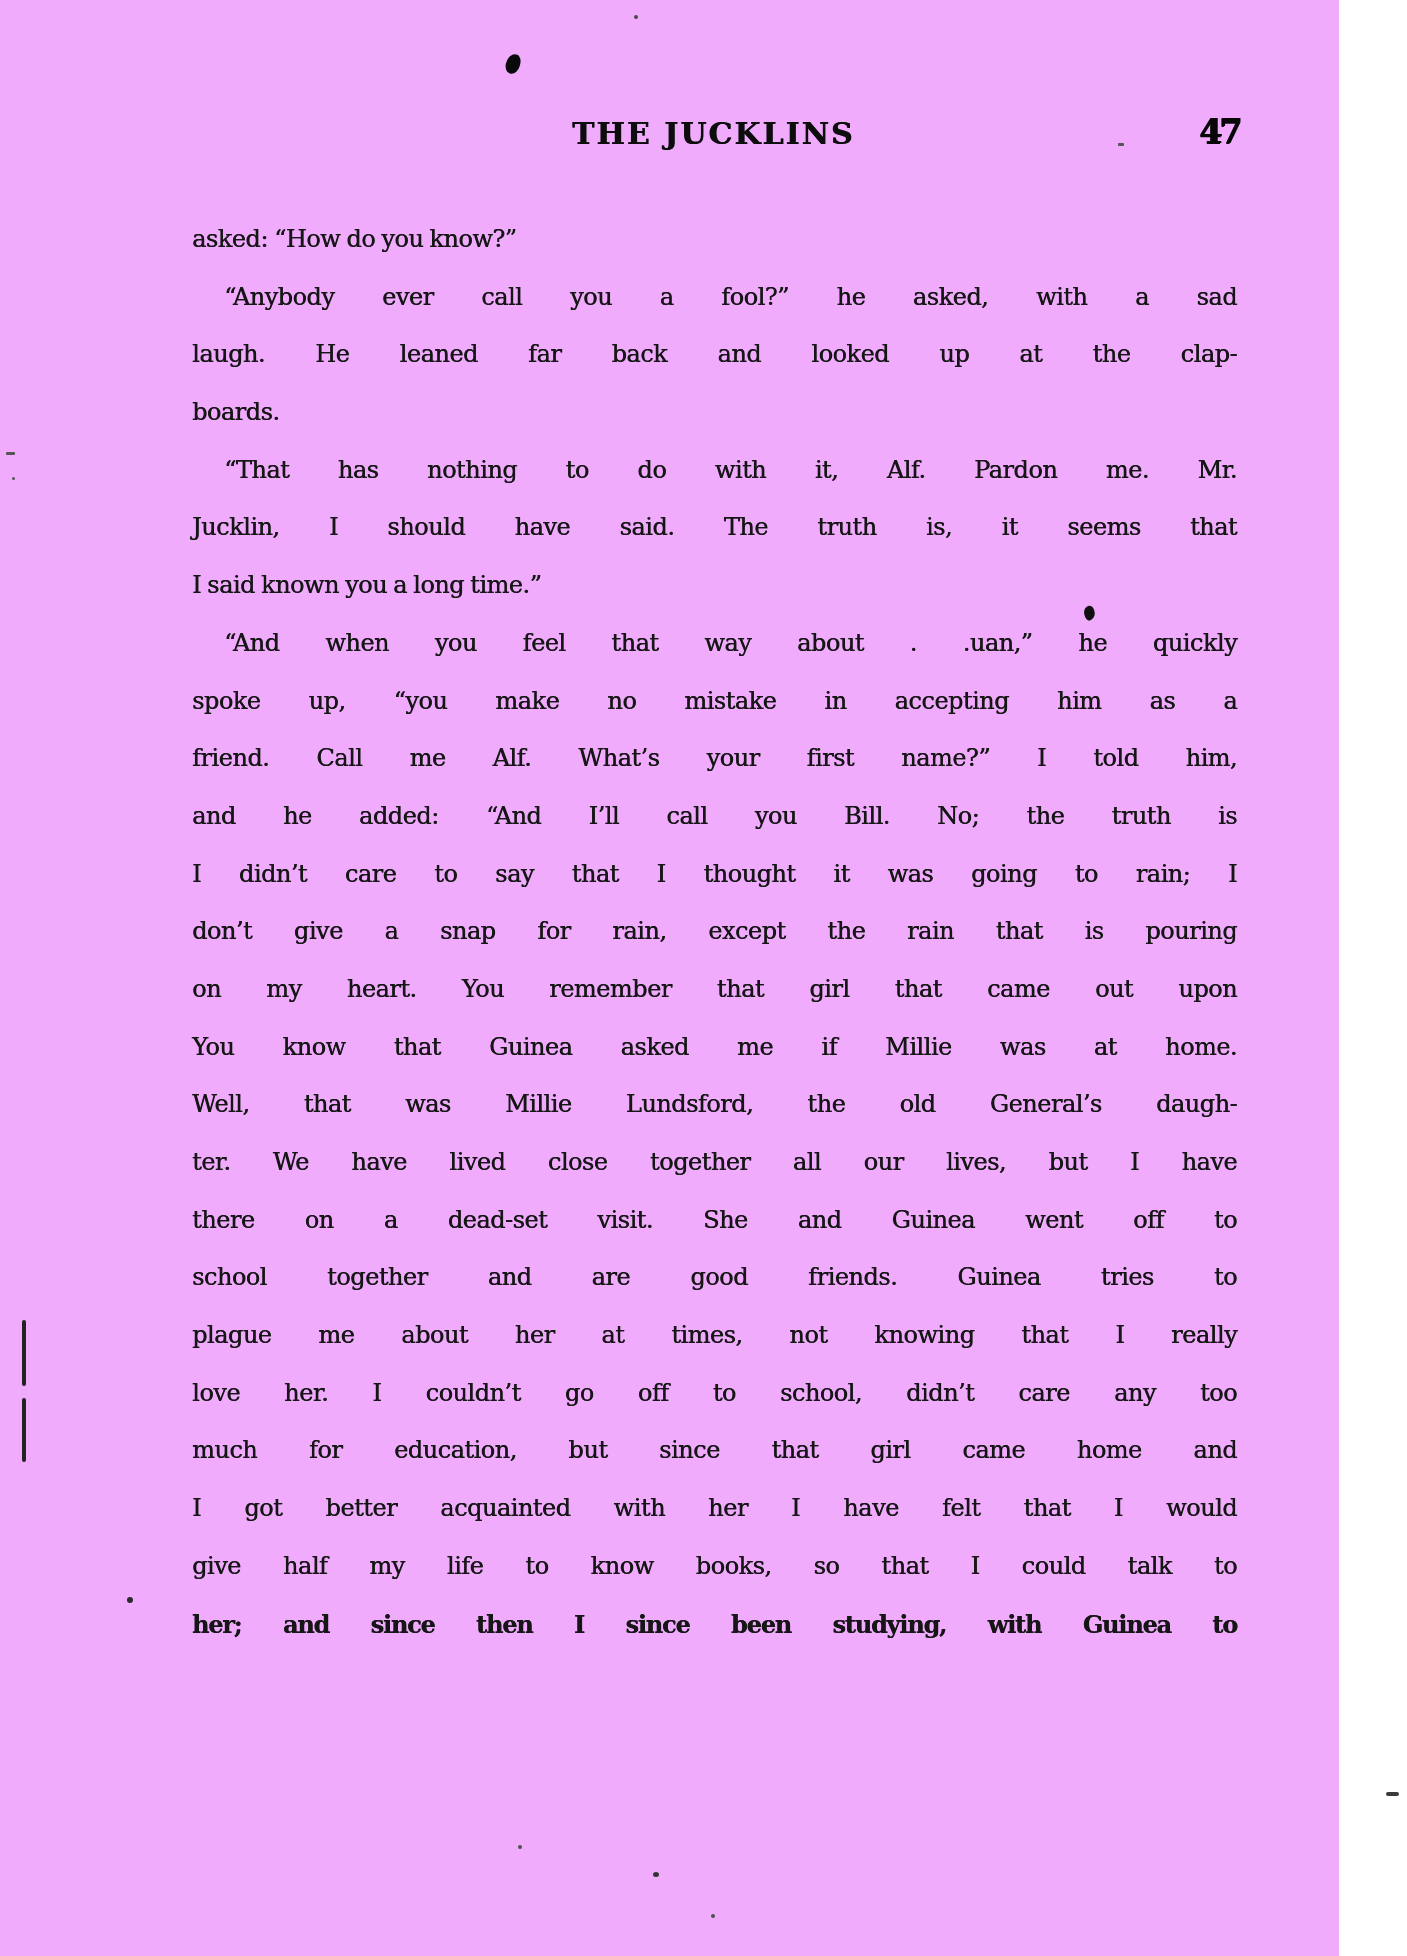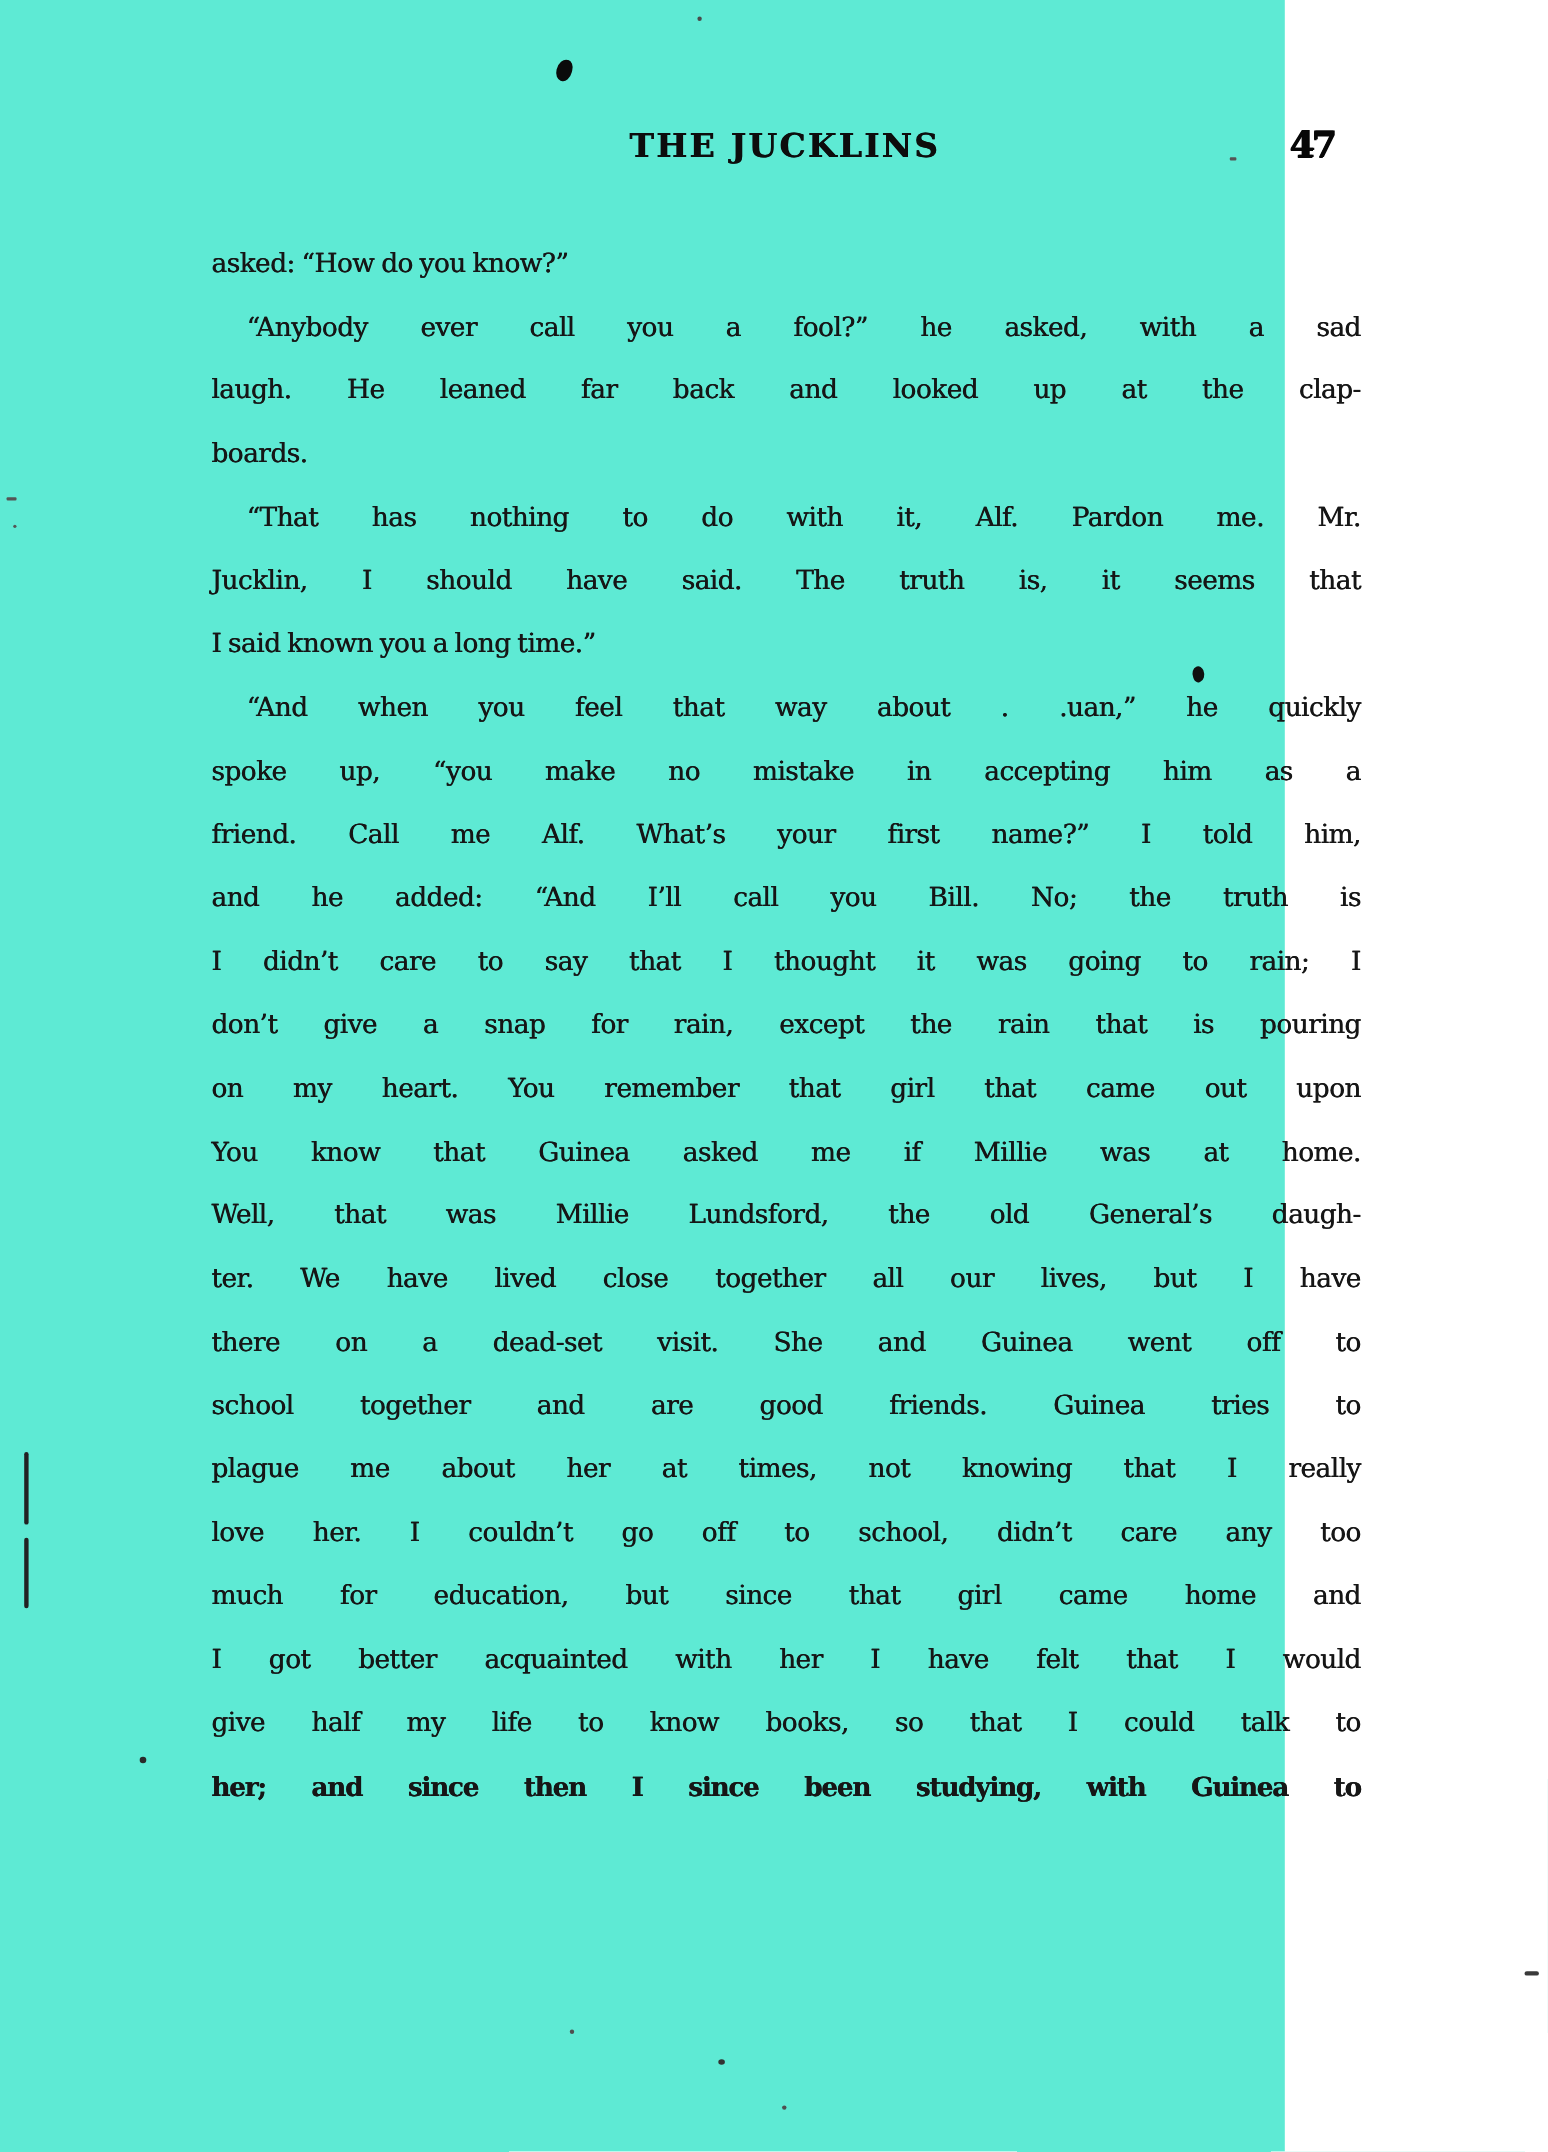--- a/index.html
+++ b/index.html
@@ -5,40 +5,40 @@
   html, body {
     margin: 0;
     padding: 0;
     width: 1407px;
     height: 1956px;
     background: #ffffff;
     overflow: hidden;
   }
   .page {
     position: relative;
-    width: 1168px;
+    width: 1339px;
     height: 1956px;
-    background: #5eead4;
+    background: #f0abfc;
     font-family: "DejaVu Serif", "Liberation Serif", serif;
     color: #161616;
   }
   .running-title {
     position: absolute;
     left: 572px;
     top: 116px;
     font-size: 30px;
     font-weight: bold;
     letter-spacing: 2px;
     color: #0d0d0d;
     text-shadow: 0.6px 0 0 #0d0d0d;
     white-space: nowrap;
   }
   .page-number {
     position: absolute;
-    left: 1172px;
+    left: 1199px;
     top: 112px;
     font-size: 33px;
     font-weight: bold;
     letter-spacing: -3px;
     color: #070707;
     text-shadow: 1.2px 0 0 #070707, 0 1px 0 #070707;
   }
   .body-text {
     position: absolute;
     left: 192px;

